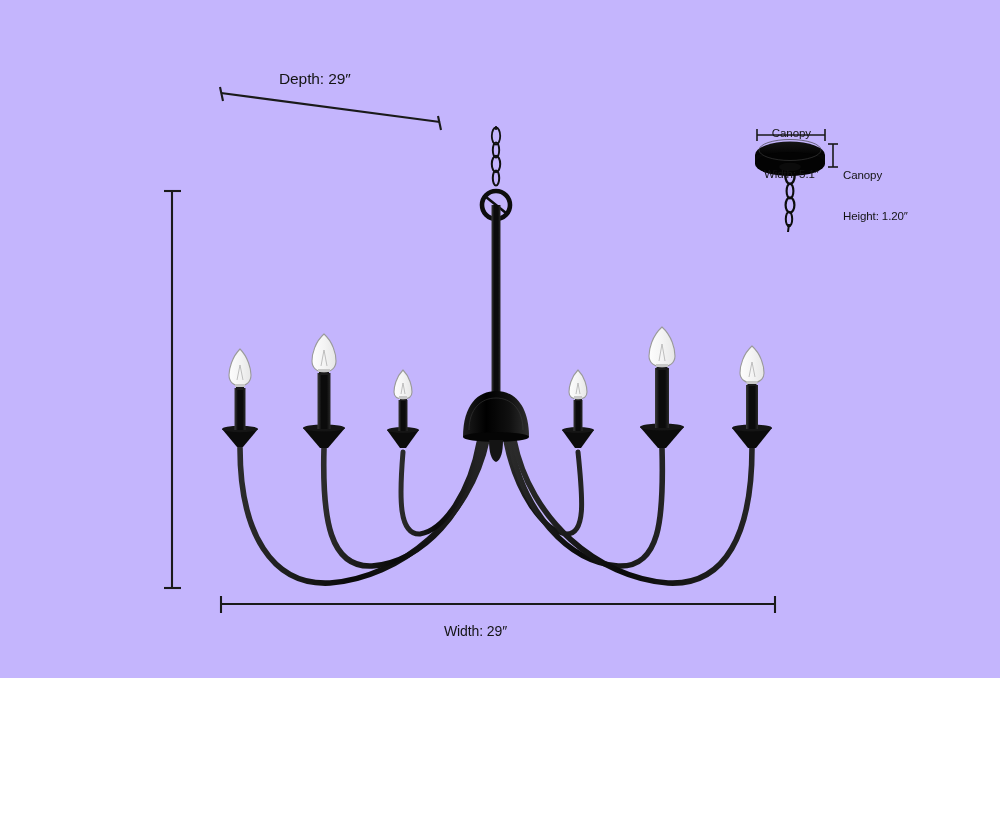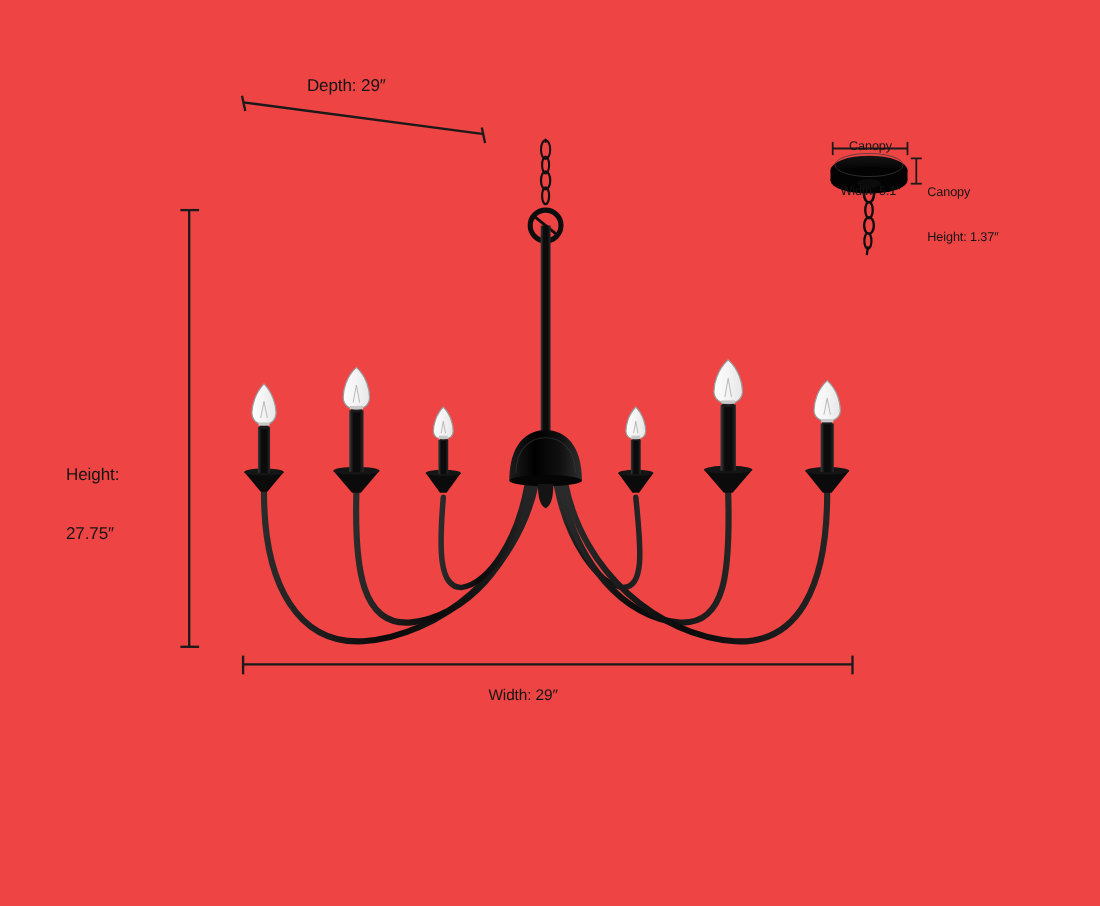--- a/index.html
+++ b/index.html
@@ -8,22 +8,22 @@
     padding: 0;
     background: #ffffff;
   }
   body {
     font-family: "Liberation Sans", sans-serif;
     -webkit-font-smoothing: antialiased;
   }
   #stage {
     position: relative;
     width: 1000px;
-    height: 824px;
-    background: #ef4444;
+    height: 678px;
+    background: #c4b5fd;
     overflow: hidden;
   }
   #diagram {
     position: absolute;
     left: 0;
     top: 0;
     width: 1000px;
     height: 824px;
     display: block;
   }
@@ -242,30 +242,26 @@
         <path d="M 752,346 C 743,354 740,366 740,373 C 740,379 745,383 752,383 C 759,383 764,379 764,373 C 764,366 761,354 752,346 Z" fill="url(#glassShade)" stroke="#9a9a9a" stroke-width="1.1"></path>
         <path d="M 749,377 L 752,362 L 755,377" fill="none" stroke="#b0b0b0" stroke-width="0.8"></path>
         <rect x="746.5" y="381" width="11" height="3" fill="#c8c8c8"></rect>
       </g>
 
     </g>
   </svg>
 
   <div class="dim-label" id="label-depth">Depth: 29″</div>
 
-  <div class="dim-label" id="label-height">
-    <div>Height:</div>
-    <div>27.75″</div>
-  </div>
 
   <div class="dim-label" id="label-width">Width: 29″</div>
 
   <div class="dim-label" id="label-canopy-width">
     <div>Canopy</div>
     <div>Width: 5.1″</div>
   </div>
 
   <div class="dim-label" id="label-canopy-height">
     <div>Canopy</div>
-    <div>Height: 1.37″</div>
+    <div>Height: 1.20″</div>
   </div>
 
 </div>
 
 </body></html>

